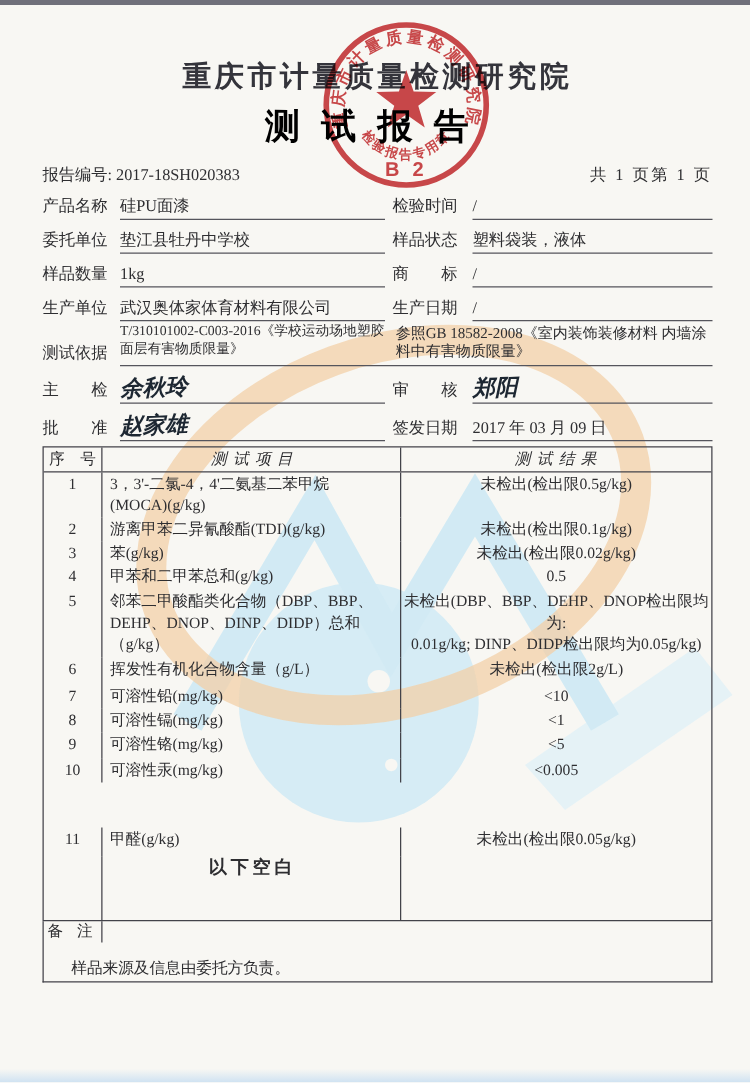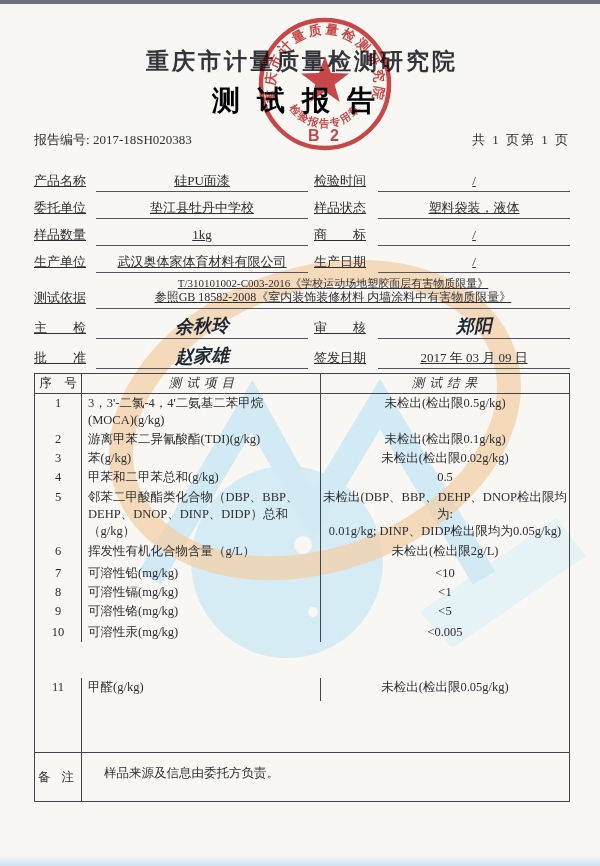--- a/index.html
+++ b/index.html
@@ -8,45 +8,45 @@
   .topbar{position:absolute;top:0;left:0;right:0;height:4px;background:#70707a;}
   .bottombar{position:absolute;bottom:0;left:0;right:0;height:11px;
              background:linear-gradient(to bottom,rgba(216,231,243,0),#cfe2f2);}
   .watermark{position:absolute;top:0;left:0;z-index:0;}
   .stamp{position:absolute;left:252px;top:8px;z-index:3;mix-blend-mode:multiply;opacity:.92;}
   .content{position:absolute;z-index:1;left:34px;top:0;width:536px;}
   .org-title{margin-top:46px;text-align:center;font-size:23px;font-weight:600;letter-spacing:3px;color:#34343b;}
   .doc-title{margin-top:5px;text-align:center;font-size:28px;font-weight:700;letter-spacing:17px;color:#000000;}
   .report-line{margin-top:11px;display:flex;justify-content:space-between;font-size:13px;align-items:flex-end;}
   .report-line .right{letter-spacing:2px;}
-  .form{margin-top:16px;text-decoration:underline;}
+  .form{margin-top:0;}
   .frow{display:flex;align-items:flex-end;height:27px;font-size:13px;}
   .flabel{width:62px;flex:none;padding-bottom:2px;white-space:nowrap;}
   .flabel.r{width:64px;margin-left:6px;}
-  .fval{border-bottom:1px solid #55555c;text-align:center;padding-bottom:2px;line-height:1.2;}
+  .fval{border-bottom:1px solid #55555c;padding-bottom:2px;line-height:1.2;}
   .fval.l{width:212px;flex:none;}
   .fval.r{flex:1;}
   .frow.basis{height:36px;}
-  .fval.multi{flex:1;display:flex;flex-direction:column;justify-content:flex-end;}
+  .fval.multi{flex:1;display:flex;justify-content:flex-end;}
   .basis-l1{font-size:11px;line-height:1.25;}
   .basis-l2{font-size:12px;line-height:1.3;}
   .frow.sigrow{height:30px;}
   .sig{font-size:18px;font-style:italic;font-weight:600;color:#1d2732;transform:rotate(-2deg);display:inline-block;line-height:1;}
   .table{margin-top:4px;display:flex;flex-direction:column;height:378px;border:1.5px solid #43434a;font-size:12.5px;}
   .t-row{display:flex;align-items:center;flex:none;}
   .c1{width:46px;flex:none;border-right:1px solid #43434a;text-align:center;align-self:stretch;}
   .c2{width:228px;flex:none;border-right:1px solid #43434a;padding:0 4px 0 6px;align-self:stretch;}
   .c3{flex:1;text-align:center;align-self:stretch;padding:0 2px;}
   .t-row>div{line-height:17px;padding-top:1px;}
   .t-head{border-bottom:1px solid #43434a;height:19px;font-size:12.5px;}
   .t-head .c2,.t-head .c3{text-align:center;letter-spacing:1px;font-style:italic;}
   .pre{white-space:pre-line;}
   .t-fill{flex:1;}
   .blank-note{font-size:14.5px;font-weight:700;letter-spacing:3px;text-align:center;padding-top:2px;}
-  .remark{display:flex;border:1.5px solid #43434a;border-top:none;height:48px;font-size:12.5px;}
+  .remark{display:flex;border:1.5px solid #43434a;border-top:none;height:48px;font-size:12.5px;flex-direction:column;}
   .r-label{width:46px;flex:none;border-right:1px solid #43434a;display:flex;align-items:center;justify-content:center;letter-spacing:4px;}
   .r-text{flex:1;padding:12px 0 0 22px;}
   .rowh36{height:36px;} .rowh19{height:19px;} .rowh20{height:20px;} .rowh54{height:54px;}
   .rowh22{height:22px;} .rowh21{height:21px;} .rowh23{height:23px;margin-top:36px;}
 </style>
 </head>
 <body>
 
 <div class="page">
 
@@ -181,20 +181,21 @@
         <div class="c2">可溶性汞(mg/kg)</div>
         <div class="c3">&lt;0.005</div>
       </div>
       <div class="t-row rowh23">
         <div class="c1">11</div>
         <div class="c2">甲醛(g/kg)</div>
         <div class="c3">未检出(检出限0.05g/kg)</div>
       </div>
       <div class="t-row t-fill">
         <div class="c1"></div>
+        <div class="c2 blank-note">以下空白</div>
         <div class="c3"></div>
       </div>
     </div>
 
     <div class="remark">
       <div class="r-label">备 注</div>
       <div class="r-text">样品来源及信息由委托方负责。</div>
     </div>
 
   </div>

